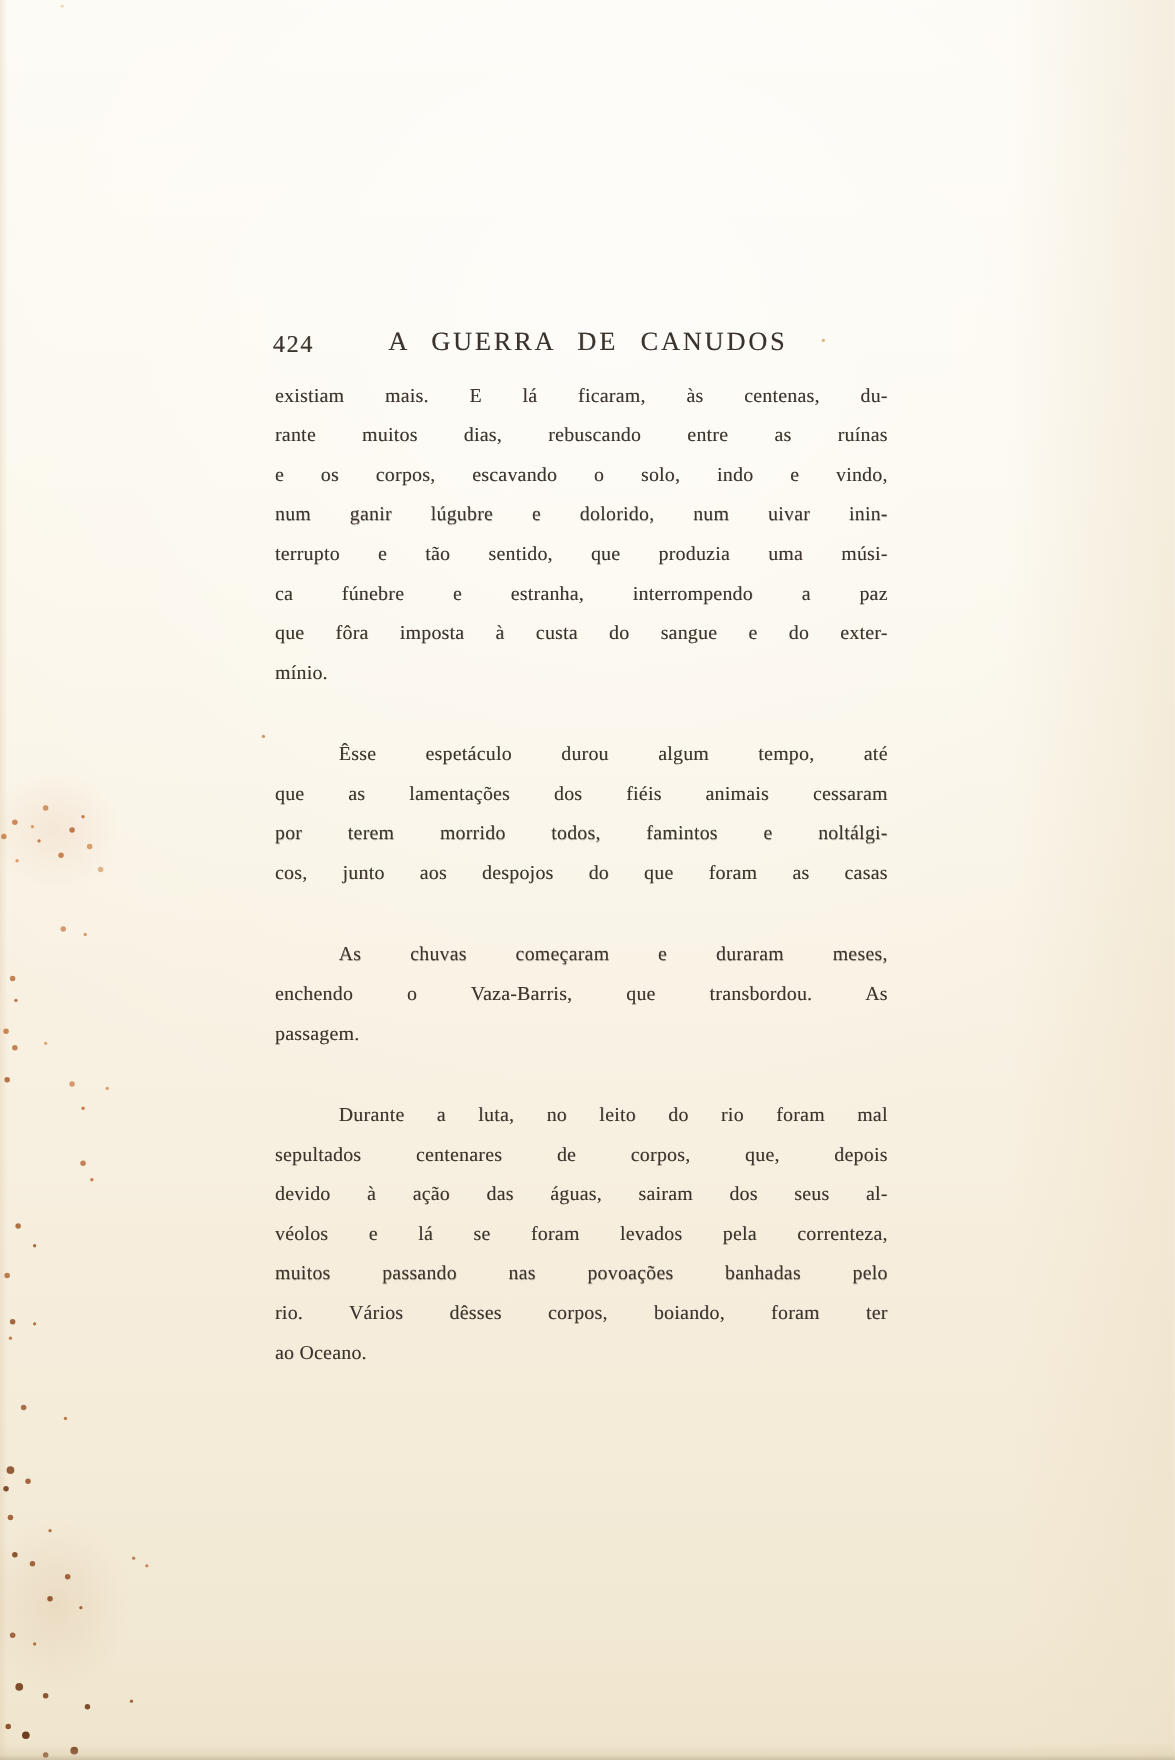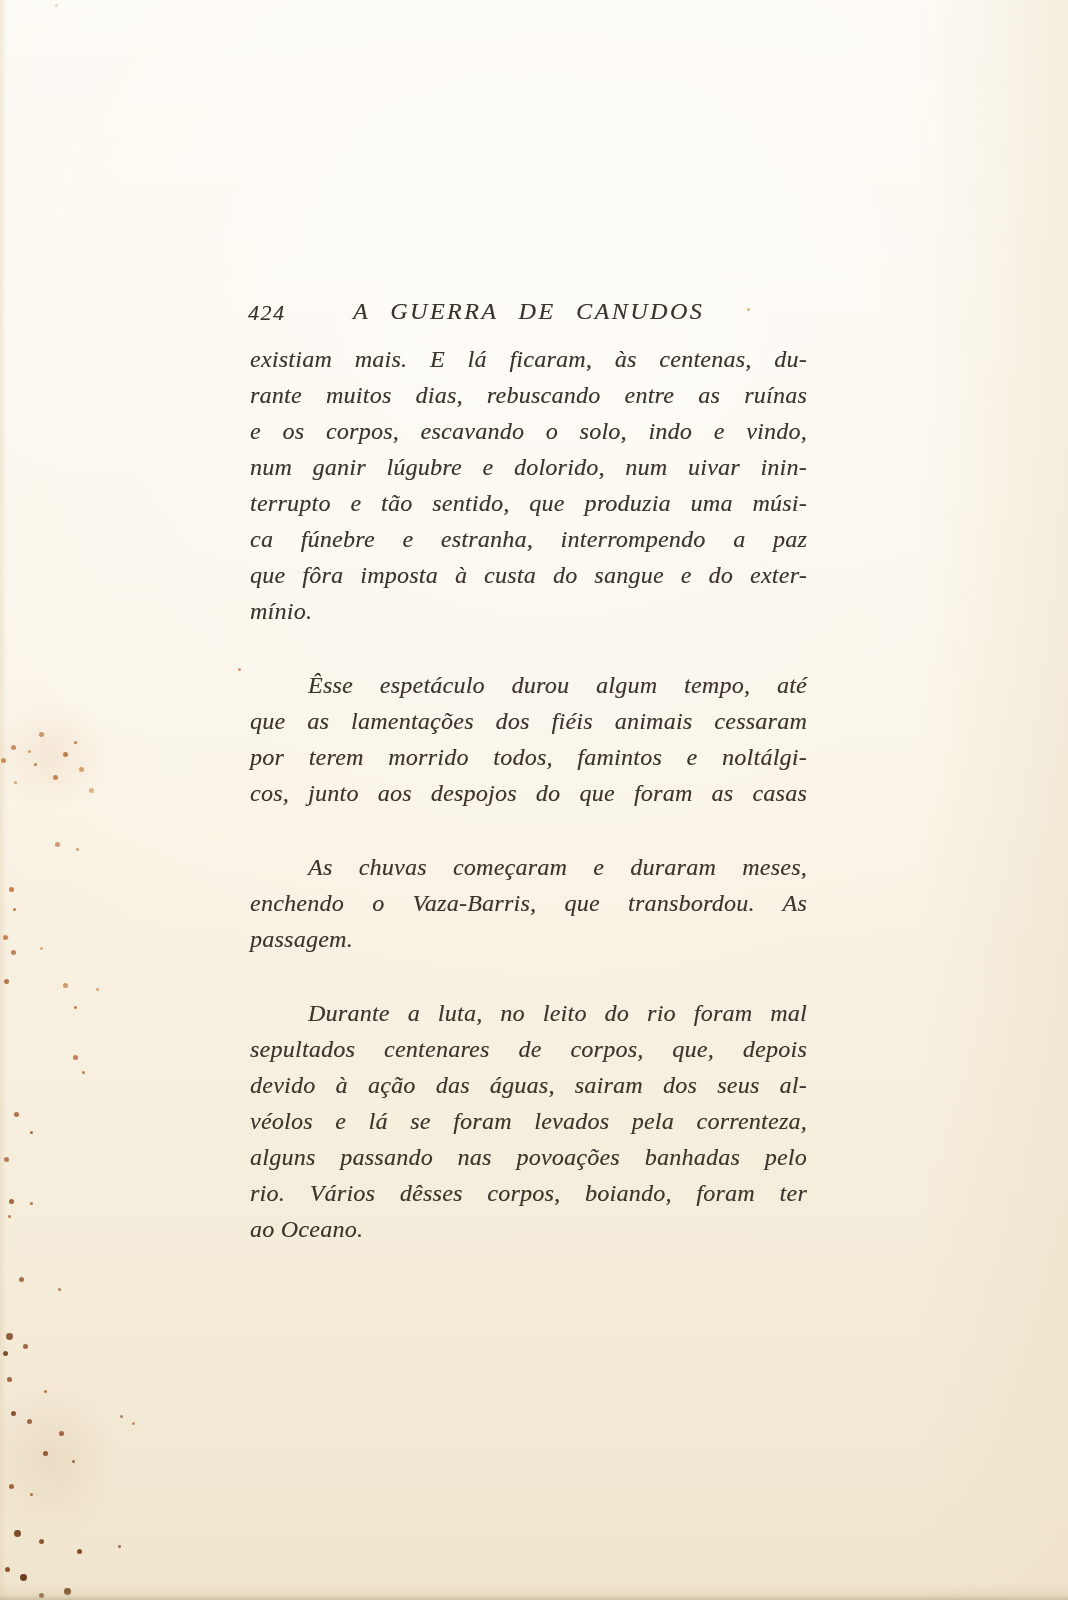--- a/index.html
+++ b/index.html
@@ -7,21 +7,20 @@
     width: 1068px; height: 1600px;
     overflow: hidden;
     font-family: "Liberation Serif", "DejaVu Serif", serif;
   }
   .page {
     position: absolute; inset: 0;
     background:
       linear-gradient(90deg, rgba(239,227,203,0.00) 86%, rgba(235,222,196,0.45) 100%),
       radial-gradient(130% 80% at 52% 18%, rgba(255,255,255,0.60), rgba(255,255,255,0) 62%),
       linear-gradient(180deg, #fdfaf3 0%, #fbf6ea 32%, #f7efdf 66%, #f2e9d4 92%, #efe5cd 100%);
-    font-style: italic;
   }
   
   .edge-left {
     position: absolute; left: 0; top: 0; width: 7px; height: 100%;
     background: linear-gradient(90deg, rgba(222,200,170,0.35), rgba(222,200,170,0.0));
   }
   
   .edge-bottom {
     position: absolute; left: 0; bottom: 0; width: 100%; height: 16px;
     background: linear-gradient(0deg, rgba(178,163,132,0.55) 0px, rgba(209,195,164,0.30) 5px, rgba(0,0,0,0) 16px);
@@ -111,21 +110,21 @@
   .running-title {
     position: absolute; left: 353px; top: 0;
     font-size: 24px; letter-spacing: 2.5px; word-spacing: 12px;
     text-shadow: 0.3px 0.3px 0.5px rgba(58,51,44,0.45);
     white-space: nowrap;
   }
 
   .text-block {
     position: absolute; left: 250px; top: 341px; width: 557px;
     color: #3c352e;
-    font-size: 24px;
+    font-size: 18px;
     letter-spacing: 0.25px;
     text-shadow: 0.35px 0.35px 0.5px rgba(60,48,36,0.40);
   }
   .paragraph { margin: 0; }
   .paragraph + .paragraph { margin-top: 12px; }
   .line {
     line-height: 36px;
     text-align: justify;
     text-align-last: justify;
   }
@@ -166,20 +165,20 @@
       <div class="paragraph">
         <div class="line indent">As chuvas começaram e duraram meses,</div>
         <div class="line">enchendo o Vaza-Barris, que transbordou. As</div>
         <div class="line last">passagem.</div>
       </div>
       <div class="paragraph">
         <div class="line indent">Durante a luta, no leito do rio foram mal</div>
         <div class="line">sepultados centenares de corpos, que, depois</div>
         <div class="line">devido à ação das águas, sairam dos seus al-</div>
         <div class="line">véolos e lá se foram levados pela correnteza,</div>
-        <div class="line">alguns passando nas povoações banhadas pelo</div>
+        <div class="line">muitos passando nas povoações banhadas pelo</div>
         <div class="line">rio. Vários dêsses corpos, boiando, foram ter</div>
         <div class="line last">ao Oceano.</div>
       </div>
     </div>
 
   <div class="edge-bottom"></div>
 </div>
 
 </body></html>

